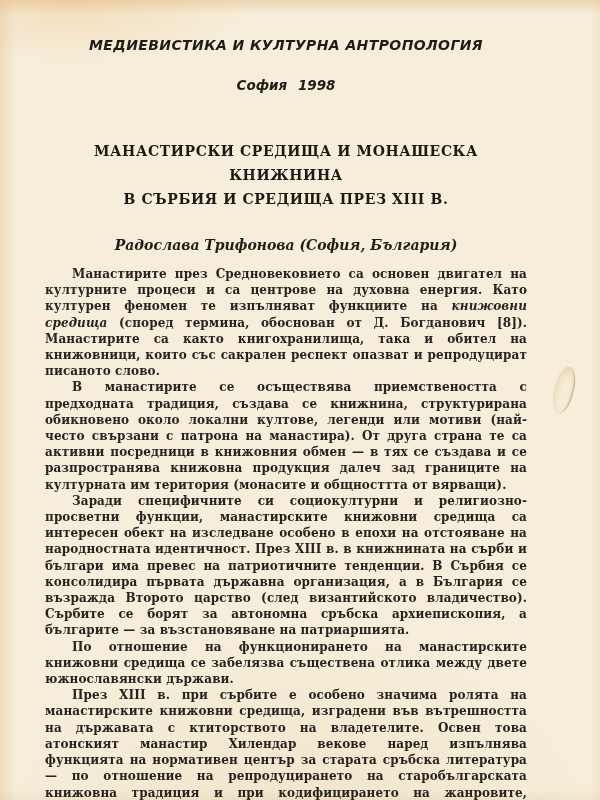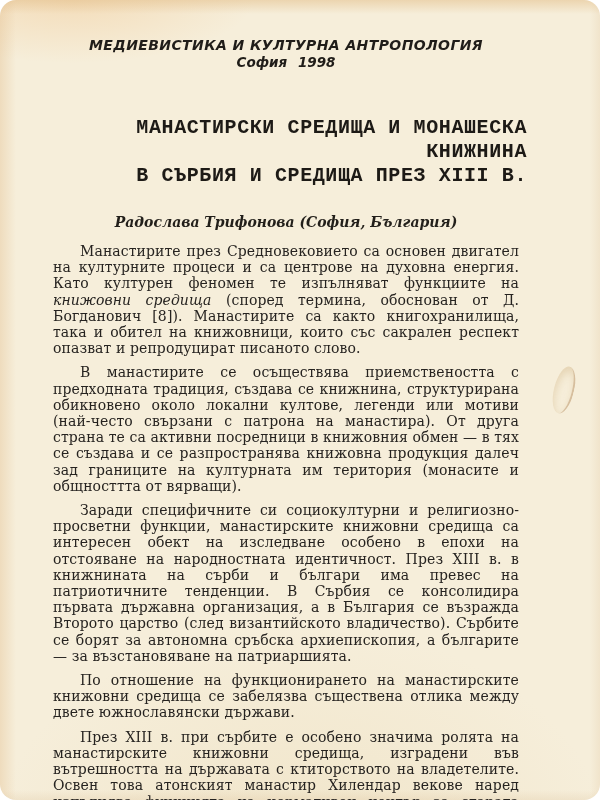--- a/index.html
+++ b/index.html
@@ -10,54 +10,53 @@
     background:
       linear-gradient(180deg, rgba(228,192,140,.55), rgba(228,192,140,0) 14px),
       linear-gradient(90deg,  rgba(226,190,142,.38), rgba(226,190,142,0) 16px),
       linear-gradient(270deg, rgba(222,192,150,.22), rgba(222,192,150,0) 10px),
       linear-gradient(0deg,   rgba(216,188,148,.22), rgba(216,188,148,0) 10px),
       radial-gradient(ellipse 260px 90px at 12% 0%, rgba(238,180,110,.30), rgba(238,180,110,0) 70%),
       radial-gradient(ellipse 420px 320px at 50% 108%, rgba(233,216,178,.45), rgba(233,216,178,0) 75%),
       #f6eeda;
     font-family:"DejaVu Serif", serif;
     color:#24211d;
-    border-radius:16px;
   }
   .textblock{margin-left:45px;width:482px;}
   .journal-title{
     margin-top:36px;
     font-family:"DejaVu Sans", sans-serif;
     font-weight:bold;font-style:italic;
     font-size:14px;line-height:18px;letter-spacing:.4px;
     text-align:center;color:#201d19;
   }
   .journal-issue{
     font-family:"DejaVu Sans", sans-serif;
     font-weight:bold;font-style:italic;
     font-size:13.5px;line-height:17px;word-spacing:6px;
-    text-align:center;color:#201d19;
+    text-align:center;color:#201d19;margin-top:23px;
   }
   .article-title{
     margin-top:45px;
-    font-weight:bold;font-size:20px;line-height:24px;letter-spacing:.6px;
-    text-align:right;color:#1d1a16;font-family:Liberation Mono, monospace;
+    font-weight:bold;font-size:14px;line-height:24px;letter-spacing:.6px;
+    text-align:center;color:#1d1a16;
   }
   .article-author{
     margin-top:25px;
     font-weight:bold;font-style:italic;
     font-size:14px;line-height:18px;
     text-align:center;color:#221f1a;
   }
   .body-text{margin-top:12px;}
   .body-text p{
-    margin:8px;
+    margin:0;
     text-indent:27px;
     text-align:justify;
-    font-weight:normal;
-    font-size:14px;line-height:16.2px;
+    font-weight:bold;
+    font-size:12px;line-height:16.2px;
     letter-spacing:.1px;
     color:#262320;
   }
   .body-text em{font-style:italic;}
   .crease{
     position:absolute;left:554px;top:366px;
     width:18px;height:48px;
     border-right:2px solid rgba(176,134,88,.55);
     border-radius:50%;
     transform:rotate(14deg);

